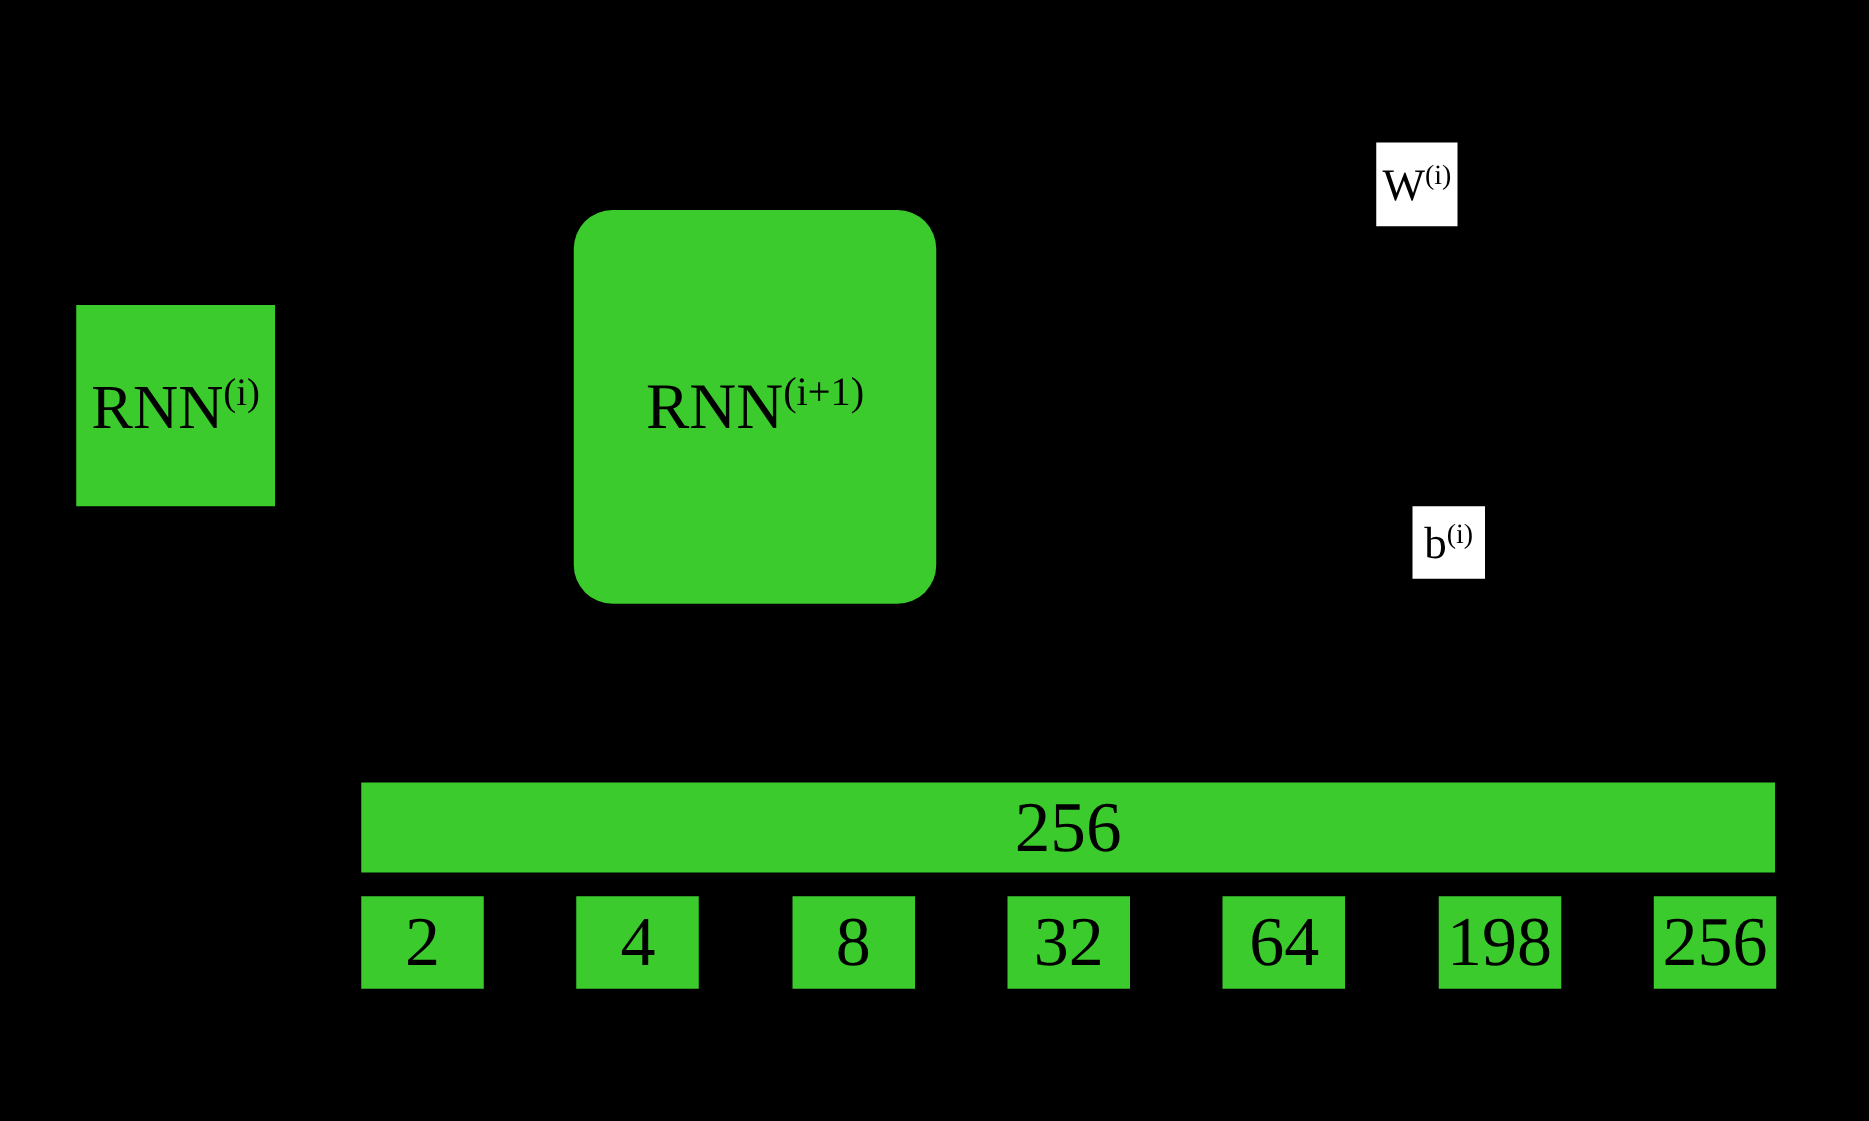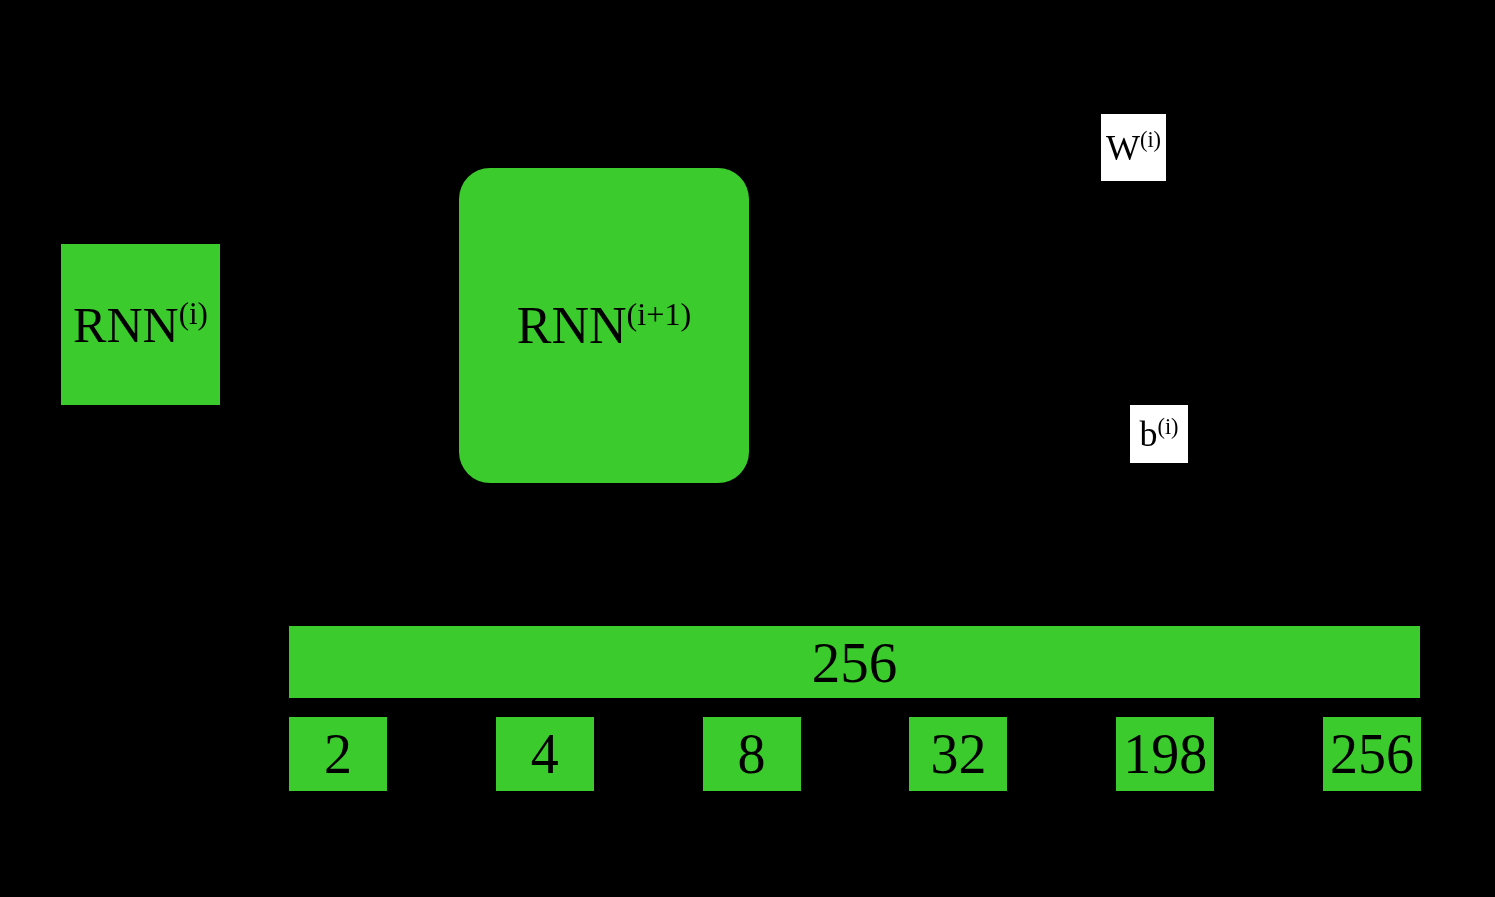--- a/index.html
+++ b/index.html
@@ -94,17 +94,18 @@
 
   <div class="box green cap-bar">
     <span>256</span>
   </div>
 
   <div class="steps-row">
     <div class="step-box">2</div>
     <div class="step-box">4</div>
     <div class="step-box">8</div>
     <div class="step-box">32</div>
+    <div class="step-box">64</div>
     <div class="step-box">198</div>
     <div class="step-box">256</div>
   </div>
 
 </div>
 
 </body></html>

